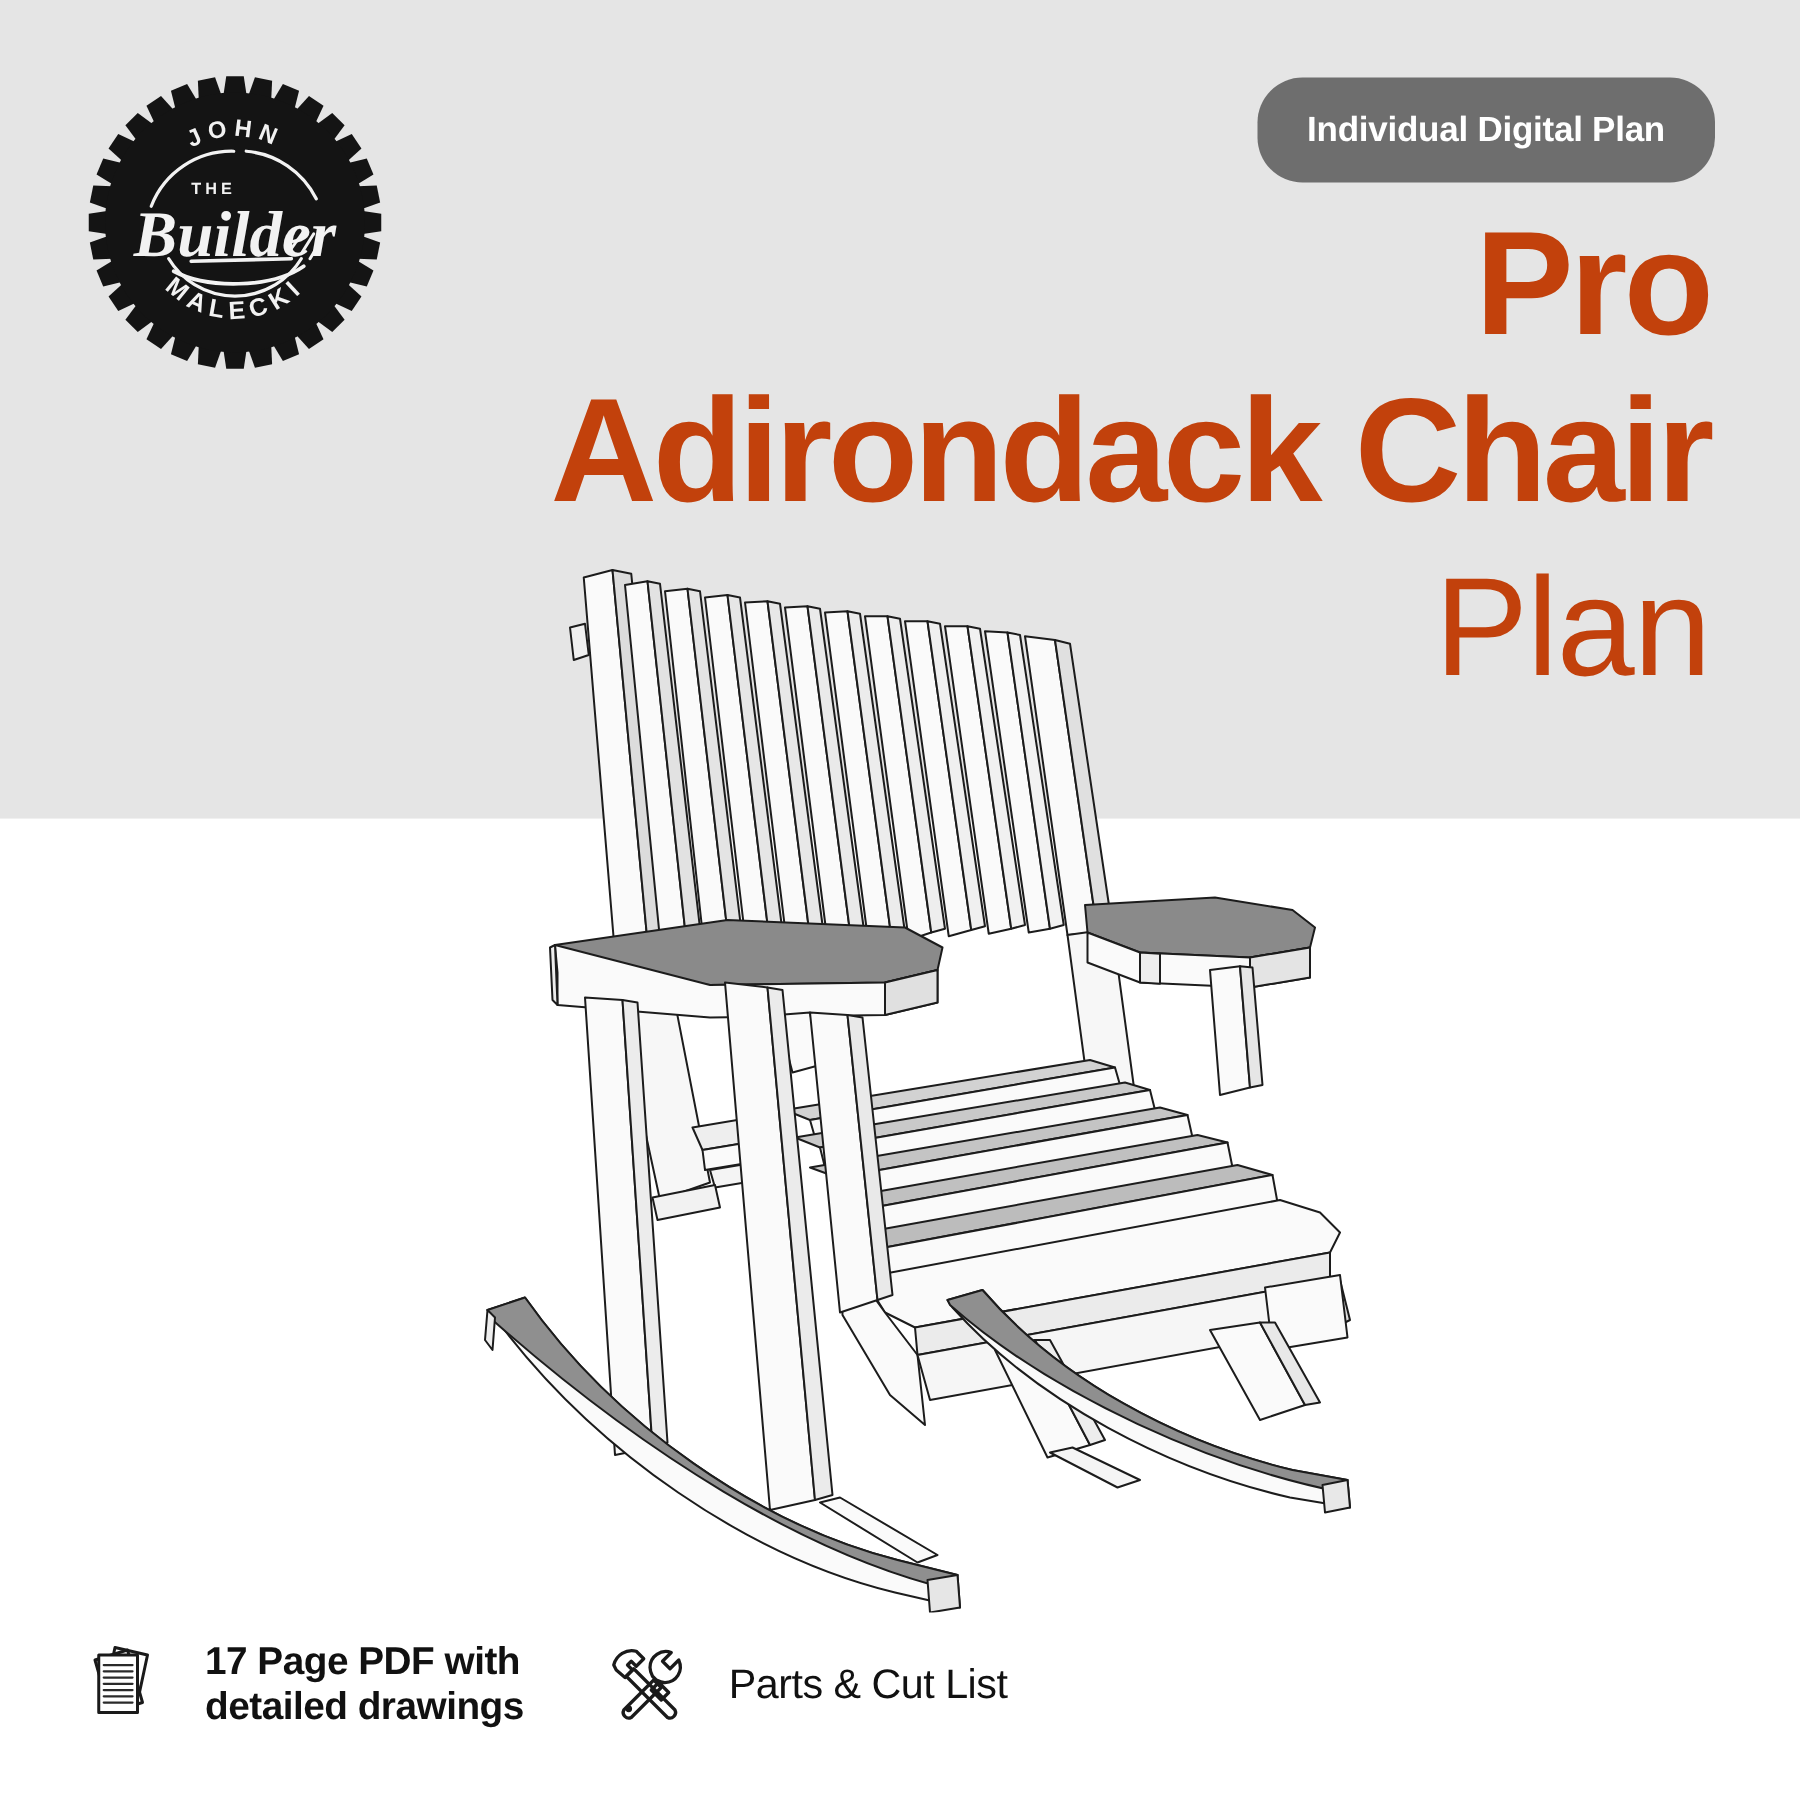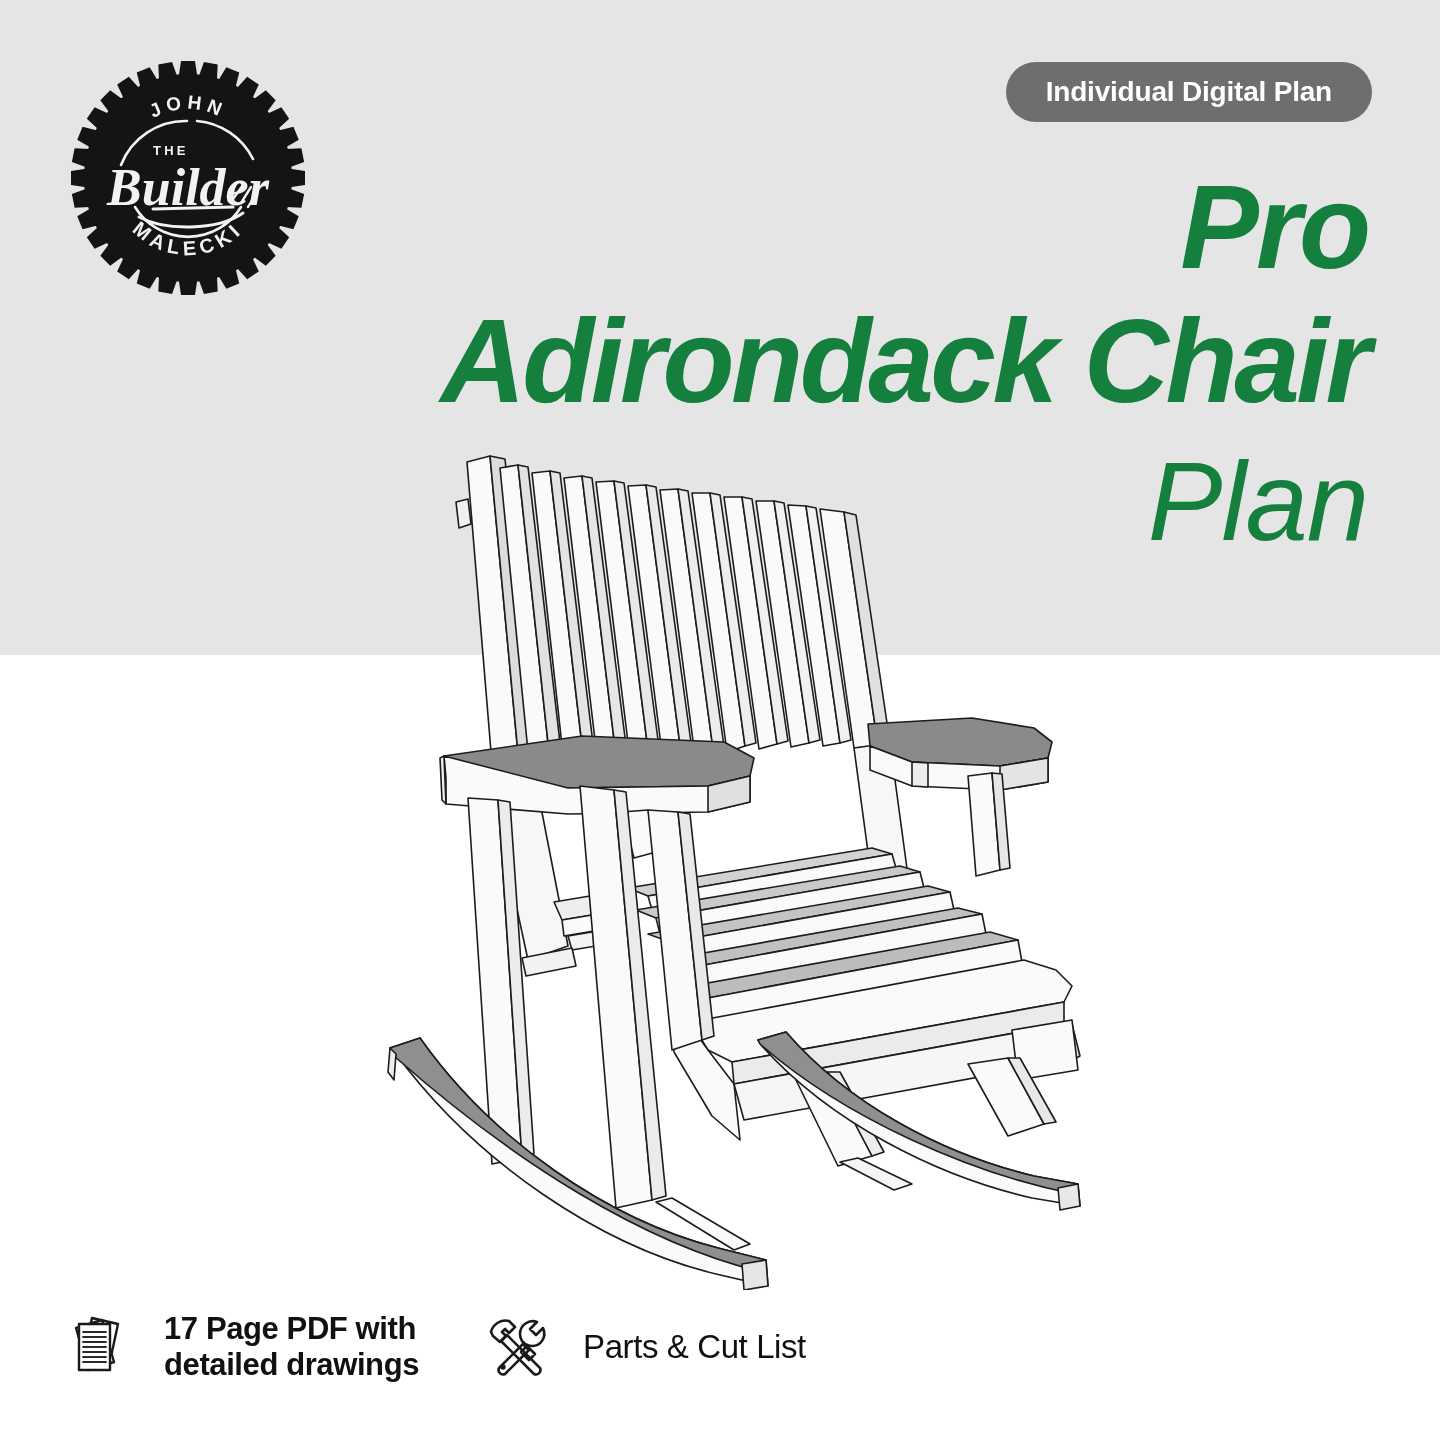--- a/index.html
+++ b/index.html
@@ -44,21 +44,21 @@
     width: 262px;
     height: 262px;
   }
   .logo svg { display: block; width: 262px; height: 262px; }
 
   
   .badge {
     position: absolute;
     right: 68px;
     top: 62px;
-    height: 60px;
+    height: 84px;
     padding: 0 40px;
     border-radius: 36px;
     background: #6e6e6e;
     display: flex;
     align-items: center;
     justify-content: center;
   }
   .badge-label {
     color: #ffffff;
     font-size: 28px;
@@ -69,25 +69,24 @@
 
   
   .heading {
     position: absolute;
     right: 72px;
     top: 168px;
     width: 1120px;
     text-align: right;
   }
   .t-line {
-    color: #15803d;
+    color: #c2410c;
     font-family: "Liberation Sans", sans-serif;
     line-height: 1.0;
     white-space: nowrap;
-    font-style: italic;
   }
   .t-pro {
     font-size: 118px;
     font-weight: bold;
     letter-spacing: -3px;
     display: block;
   }
   .t-main {
     font-size: 118px;
     font-weight: bold;

